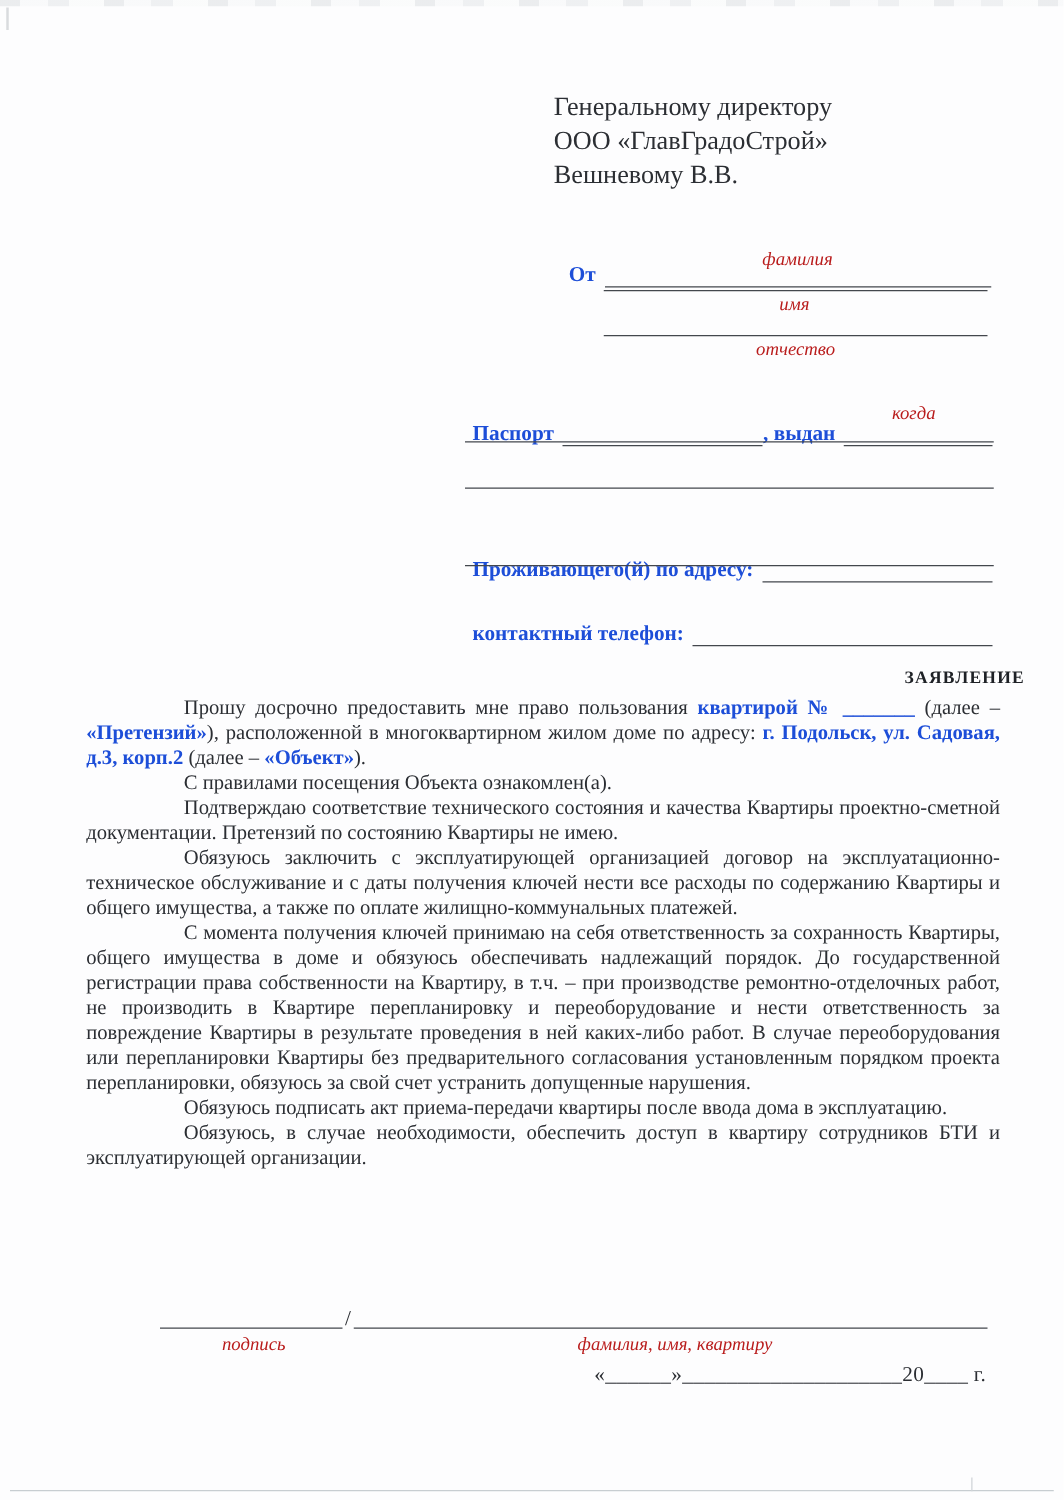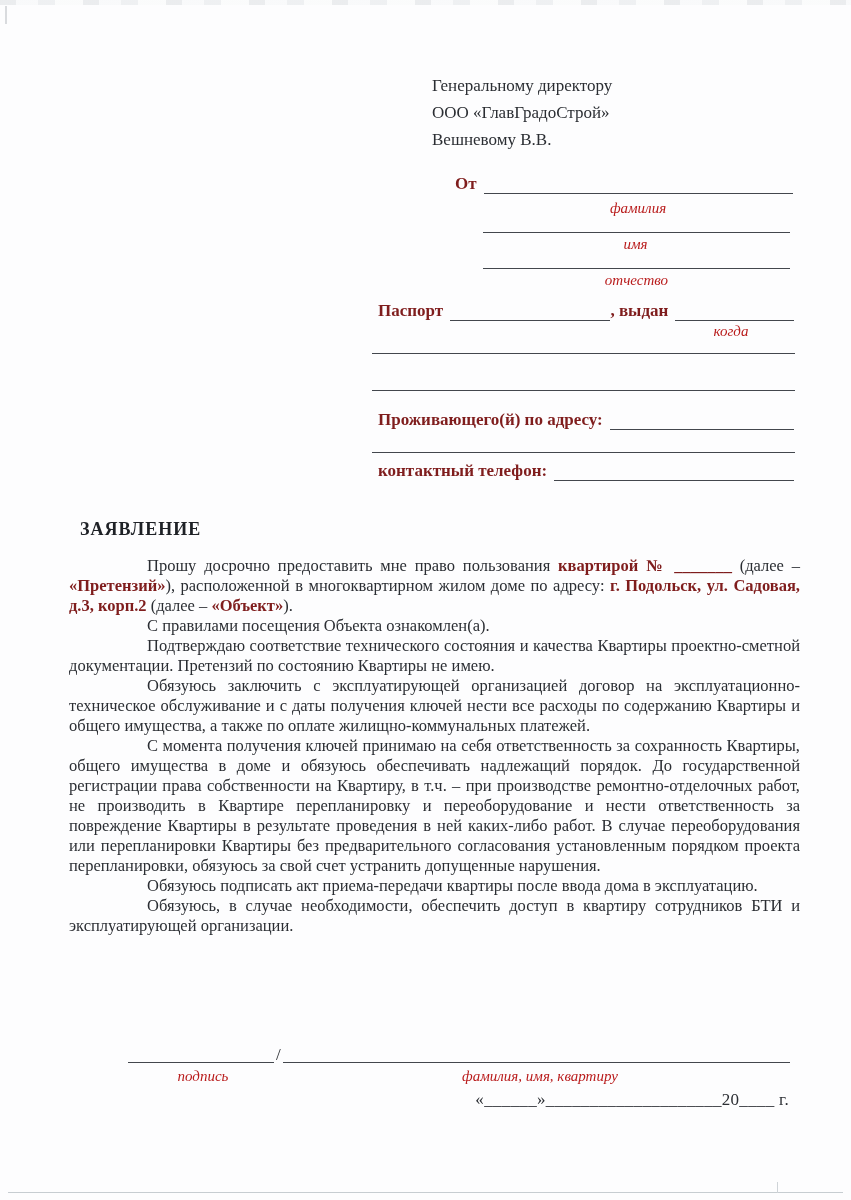--- a/index.html
+++ b/index.html
@@ -4,33 +4,33 @@
 <style>
   html,body{margin:0;padding:0;background:#ffffff;}
   .page{
     position:relative;
     width:851px;height:1200px;
     background:#fdfdfe;
     font-family:"Liberation Serif","DejaVu Serif",serif;
     color:#2b2e33;
     overflow:hidden;
   }
-  .b{font-weight:bold;color:#7f1d1d;}
+  .b{font-weight:bold;color:#1d4ed8;margin-top:36px;}
   .abs{position:absolute;}
   
   .top-noise{
     position:absolute;left:0;top:0;width:851px;height:5px;
     background:repeating-linear-gradient(90deg,#e8eaec 0 16px,#f8f9fa 16px 38px,#eceef0 38px 55px,#fafbfb 55px 83px);
     opacity:.85;
   }
   .left-speck{position:absolute;left:5px;top:6px;width:2px;height:18px;background:#d9dbde;}
   .bottom-line{position:absolute;left:8px;right:8px;bottom:7px;height:1px;background:#c7cdd1;}
   .bottom-tick{position:absolute;left:777px;bottom:7px;width:1px;height:11px;background:#cfd4d8;}
   
-  .addressee{left:432px;top:72px;font-size:17px;line-height:27px;}
+  .addressee{left:443px;top:72px;font-size:21px;line-height:27px;}
   
   .row{display:flex;align-items:flex-end;font-size:17px;}
   .blank{flex:1;border-bottom:1.6px solid #43474d;height:14px;margin-left:7px;}
   .uline{border-bottom:1.6px solid #43474d;}
   .cap{font-style:italic;font-size:15px;text-align:center;color:#b91c1c;}
   
   .from-row{left:455px;top:174px;width:338px;}
   .cap-surname{left:483px;top:200px;width:310px;}
   .ul-firstname{left:483px;top:211px;width:307px;height:21px;}
   .cap-firstname{left:482px;top:236px;width:307px;}
@@ -42,21 +42,21 @@
   .passport-row .blank2{flex:1;}
   .cap-when{left:668px;top:323px;width:126px;}
   .ul-issuer{left:372px;top:334px;width:423px;height:19px;}
   .cap-issuer{left:372px;top:357px;width:423px;}
   .ul-extra{left:372px;top:371px;width:423px;height:19px;}
   
   .addr-row{left:378px;top:410px;width:416px;}
   .ul-addr2{left:372px;top:433px;width:423px;height:19px;}
   .phone-row{left:378px;top:461px;width:416px;}
   
-  .title{left:80px;top:519px;width:740px;text-align:left;font-size:18px;font-weight:bold;
+  .title{left:80px;top:535px;width:740px;text-align:right;font-size:14px;font-weight:bold;
          letter-spacing:1px;margin:0;color:#1e2126;}
   
   .body{left:69px;top:556px;width:731px;font-size:16.5px;line-height:20px;text-align:justify;}
   .body p{margin:0;text-indent:78px;}
   
   .sig-row{left:128px;top:1046px;width:662px;display:flex;align-items:flex-end;font-size:17px;}
   .sig-short{width:146px;border-bottom:1.6px solid #43474d;height:14px;}
   .sig-slash{padding:0 2px;line-height:1;}
   .sig-long{flex:1;border-bottom:1.6px solid #43474d;height:14px;}
   .cap-sign{left:128px;top:1068px;width:150px;}

